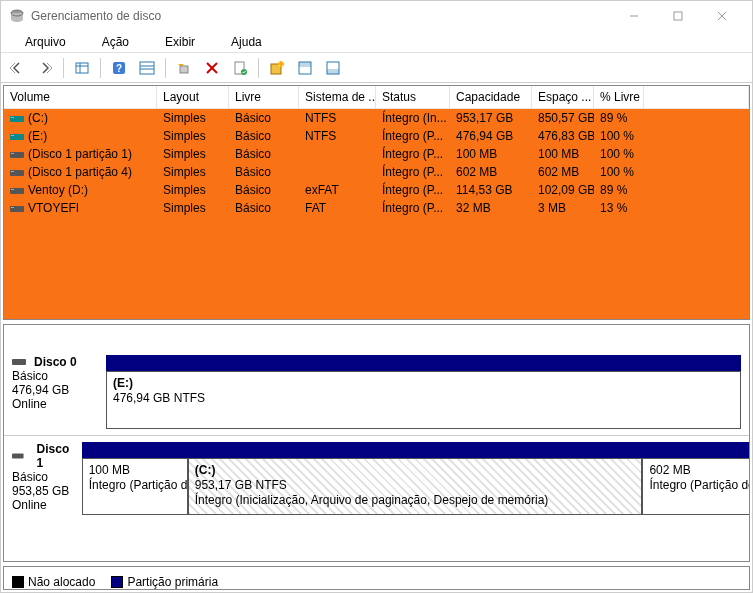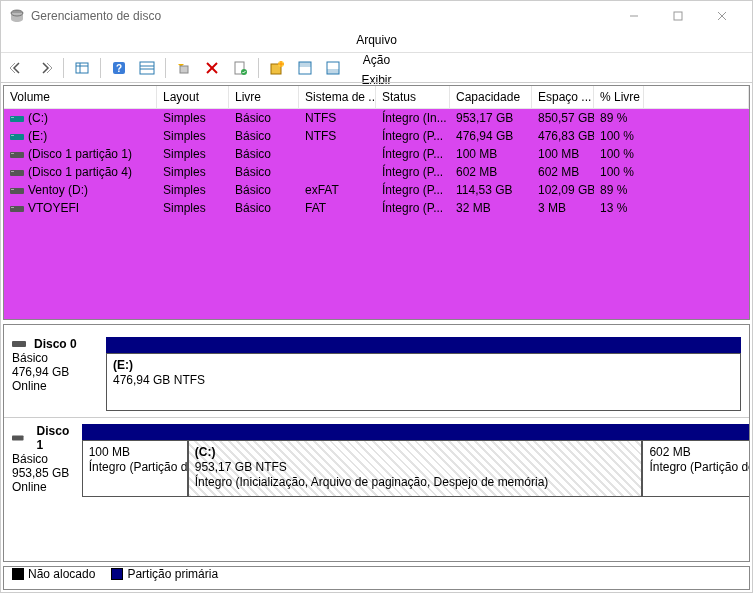--- a/index.html
+++ b/index.html
@@ -22,43 +22,42 @@
   color: #666;
 }
 .titlebar .ticon { width: 16px; height: 16px; margin-right: 6px; }
 .titlebar .spacer { flex: 1; }
 .win-btn { width: 44px; height: 30px; display: flex; align-items: center; justify-content: center; color: #999; }
 .menubar {
   height: 22px;
   display: flex;
   align-items: center;
   padding: 0 16px;
-  gap: 2px;
+  gap: 20px;
   border-bottom: 1px solid #e0e0e0;
-  flex-direction: column;
 }
 .menubar .mitem { padding: 2px 8px; cursor: default; }
 .toolbar {
   height: 30px;
   display: flex;
   align-items: center;
   padding: 0 4px;
   gap: 4px;
   border-bottom: 1px solid #ccc;
 }
 .tbtn {
   width: 24px; height: 24px;
   display: flex; align-items: center; justify-content: center;
   border: 1px solid transparent;
 }
 .tbtn svg { width: 16px; height: 16px; }
 .tsep { width: 1px; height: 20px; background: #ccc; margin: 0 2px; }
 
 .content { flex: 1; display: flex; flex-direction: column; padding: 2px; overflow: hidden; }
-.listpane { flex: 0 0 235px; border: 1px solid #888; background: #d946ef; overflow: hidden; display:flex; flex-direction:column; }
+.listpane { flex: 0 0 235px; border: 1px solid #888; background: #f97316; overflow: hidden; display:flex; flex-direction:column; }
 .headerrow { display: flex; background: #fff; border-bottom: 1px solid #e5e5e5; flex-shrink: 0; }
 .hcell {
   padding: 4px 6px;
   border-right: 1px solid #e5e5e5;
   text-align: left;
   font-weight: normal;
   overflow: hidden;
   white-space: nowrap;
 }
 .listbody { flex:1; overflow:auto; }
@@ -66,40 +65,40 @@
 .cell {
   padding: 1px 6px;
   overflow: hidden;
   white-space: nowrap;
 }
 .vicon { width:14px; height:10px; margin-right:4px; display:inline-block; vertical-align:middle; }
 .c0{width:153px}.c1{width:72px}.c2{width:70px}.c3{width:77px}.c4{width:74px}.c5{width:82px}.c6{width:62px}.c7{width:50px}.c8{flex:1}
 
 .diskpane { flex: 1; margin-top: 4px; border: 1px solid #888; overflow:auto; }
 .diskrow { display:flex; border-top: 1px solid #ccc; min-height: 86px; }
-.diskrow:first-child { border-top: none; margin-top:6px; }
+.diskrow:first-child { border-top: none; margin-top:24px; }
 .diskinfo { width: 100px; padding: 6px 8px; }
 .diskinfo .dname { font-weight: bold; }
 .diskparts { flex:1; padding: 6px 8px 6px 2px; display:flex; flex-direction:column; }
 .partbar { height: 16px; background: #000080; margin-bottom: 0; display:flex; }
 .partboxes { flex:1; display:flex; gap:0; }
 .partbox {
   border: 1px solid #555;
   padding: 4px 6px;
   overflow: hidden;
   white-space: nowrap;
   font-size: 12px;
   line-height: 1.25;
 }
 .partbox .pname { font-weight: bold; }
 .hatched {
   background-image: repeating-linear-gradient(45deg, #e3e3e3 0, #e3e3e3 2px, #fff 2px, #fff 6px);
 }
 
-.legend { height: 24px; border: 1px solid #888; margin-top:4px; display:flex; align-items:flex-start; padding:0 8px; gap:16px; }
+.legend { height: 24px; border: 1px solid #888; margin-top:4px; display:flex; align-items:flex-end; padding:0 8px; gap:16px; }
 .legitem { display:flex; align-items:center; gap:4px; }
 .legbox { width:12px; height:12px; border:1px solid #000; }
 .legbox.black{ background:#000; }
 .legbox.navy{ background:#000080; }
 </style>
 </head>
 <body>
 
 <div class="titlebar">
   <svg class="ticon" viewBox="0 0 16 16">

